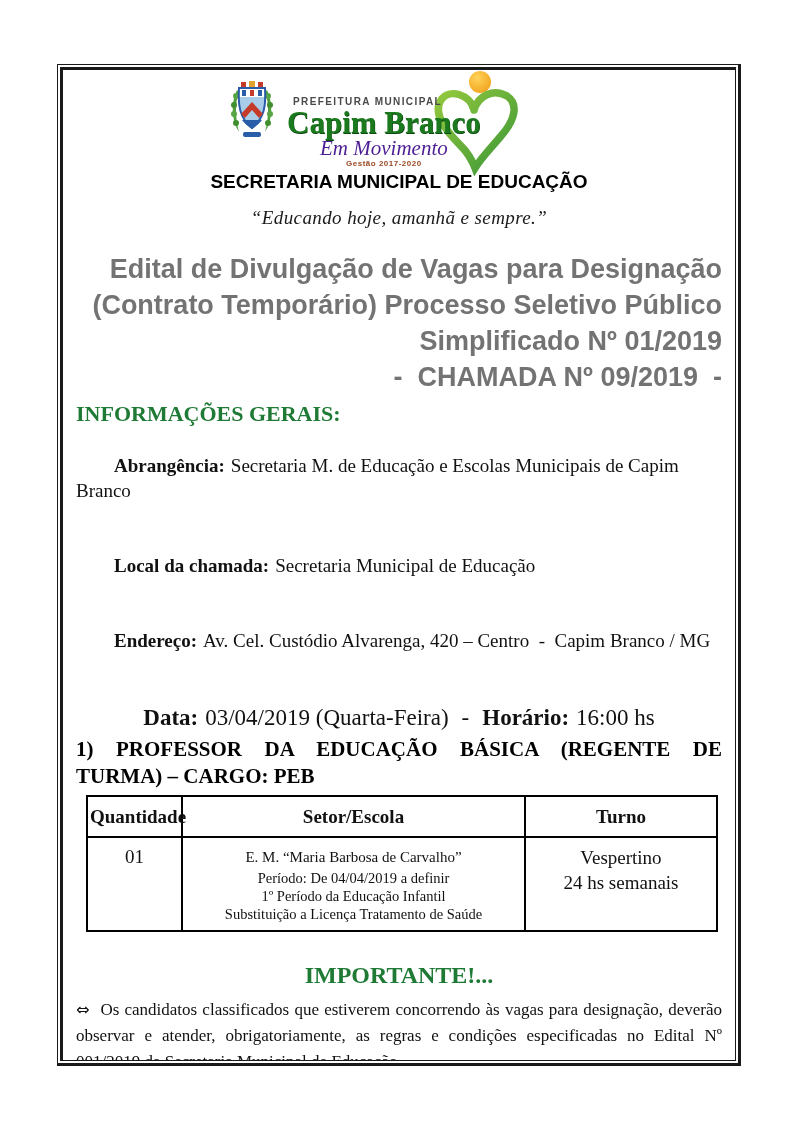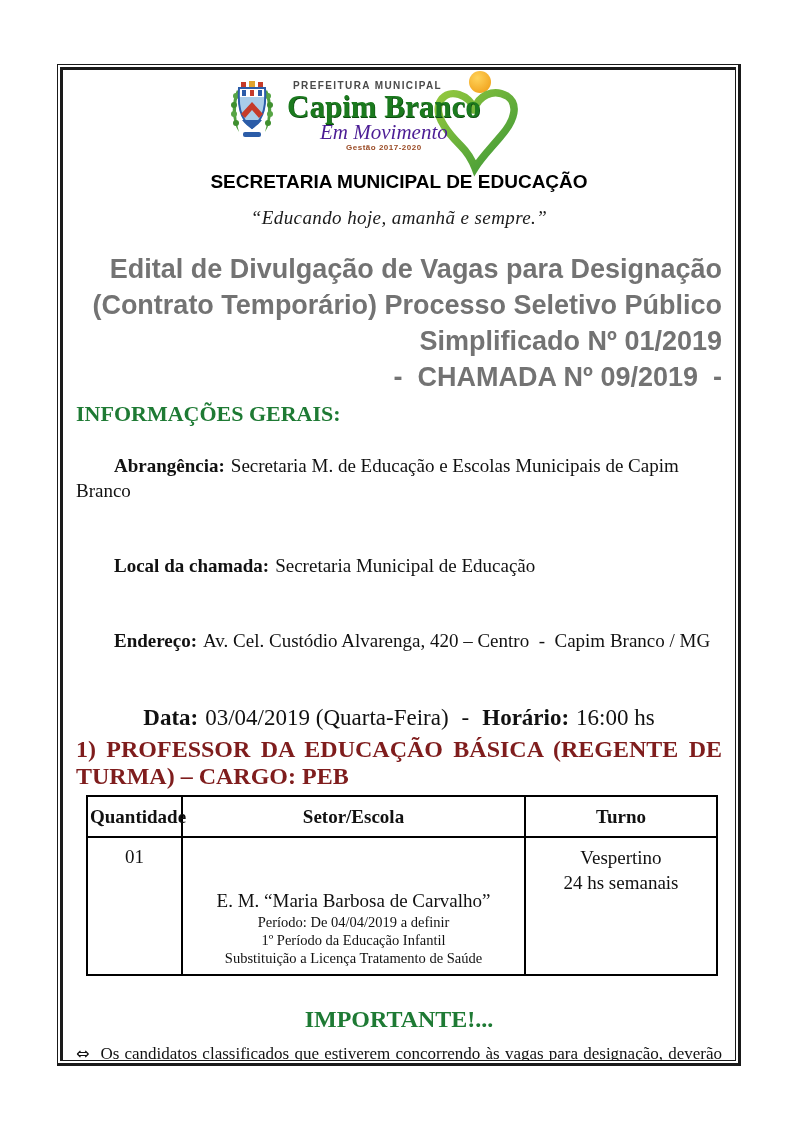--- a/index.html
+++ b/index.html
@@ -8,21 +8,21 @@
   
   .frame{position:absolute;left:57px;top:64px;width:684px;height:1002px;box-sizing:border-box;
          border-style:solid;border-color:#1a1a1a;border-width:1px 3px 3px 1px;}
   .frame-inner{position:absolute;inset:2px;border-style:solid;border-color:#1a1a1a;
          border-width:3px 1px 1px 3px;box-sizing:border-box;padding:8px 13px 0 13px;overflow:hidden;}
 
   
   .logo-row{position:relative;width:340px;height:88px;margin:0 auto;}
   .crest{position:absolute;left:0;top:2px;z-index:2;}
   .heart{position:absolute;left:188px;top:-10px;z-index:1;}
-  .logo-text{position:absolute;left:58px;top:2px;z-index:2;}
+  .logo-text{position:absolute;left:58px;top:18px;z-index:2;}
   .pref{font-family:"Liberation Sans",sans-serif;font-weight:bold;font-size:10px;
         letter-spacing:1.4px;color:#4a4a4a;margin-left:6px;white-space:nowrap;}
   .city{font-size:31px;font-weight:bold;color:#1b7a1e;line-height:31px;white-space:nowrap;
         text-shadow:0.6px 0.6px 0 #0c4a10;text-align:right;}
   .motto{font-size:21px;font-style:italic;color:#4c1d95;line-height:21px;text-align:center;white-space:nowrap;}
   .gestao{font-family:"Liberation Sans",sans-serif;font-size:8px;font-weight:bold;color:#9a4a24;
         text-align:center;letter-spacing:0.5px;}
 
   .secretaria{font-family:"Liberation Sans",sans-serif;font-weight:bold;font-size:19px;
         text-align:center;margin-top:5px;color:#000;}
@@ -34,30 +34,30 @@
 
   .info-h{font-size:22px;font-weight:bold;color:#1e7a34;margin-top:5px;line-height:28px;}
   .info-line{font-size:19px;line-height:25px;white-space:pre-wrap;}
   .info-line .lbl{font-weight:bold;margin-right:6px;}
 
   .data-line{text-align:center;font-size:23px;margin-top:25px;line-height:30px;}
   .data-line .lbl{font-weight:bold;}
   .data-line .gap{display:inline-block;width:7px;}
   .data-line .sep{display:inline-block;padding:0 13px;}
 
-  .cargo{color:#7f1d1d;font-weight:bold;font-size:24px;line-height:27px;margin-top:3px;}
+  .cargo{color:#000000;font-weight:bold;font-size:21px;line-height:27px;margin-top:3px;}
   .cargo .l1{text-align:justify;text-align-last:justify;}
   .cargo .l2{text-align:left;}
 
   table.vagas{border-collapse:collapse;margin:5px 0 0 10px;width:630px;table-layout:fixed;}
   table.vagas th,table.vagas td{border:2px solid #000;padding:7px 2px;text-align:center;vertical-align:top;}
   table.vagas th{font-size:19px;line-height:25px;font-weight:bold;}
   .col-q{width:95px;}.col-s{width:343px;}.col-t{width:192px;}
   .qty{font-size:19px;line-height:24px;}
-  .school{font-size:19px;line-height:24px;margin-top:44px;}
+  .school{font-size:15px;line-height:24px;}
   .detail{font-size:14.5px;line-height:18px;}
   .turno-line{font-size:19px;line-height:25px;}
 
   .importante{font-size:24px;font-weight:bold;color:#1e7a34;text-align:center;margin-top:28px;line-height:30px;}
   .para{font-size:17px;line-height:26px;text-align:justify;margin-top:7px;}
   .para.second{margin-top:27px;}
   .para .bullet{font-family:"DejaVu Sans",sans-serif;margin-right:11px;font-size:16px;}
 </style>
 </head>
 <body>

